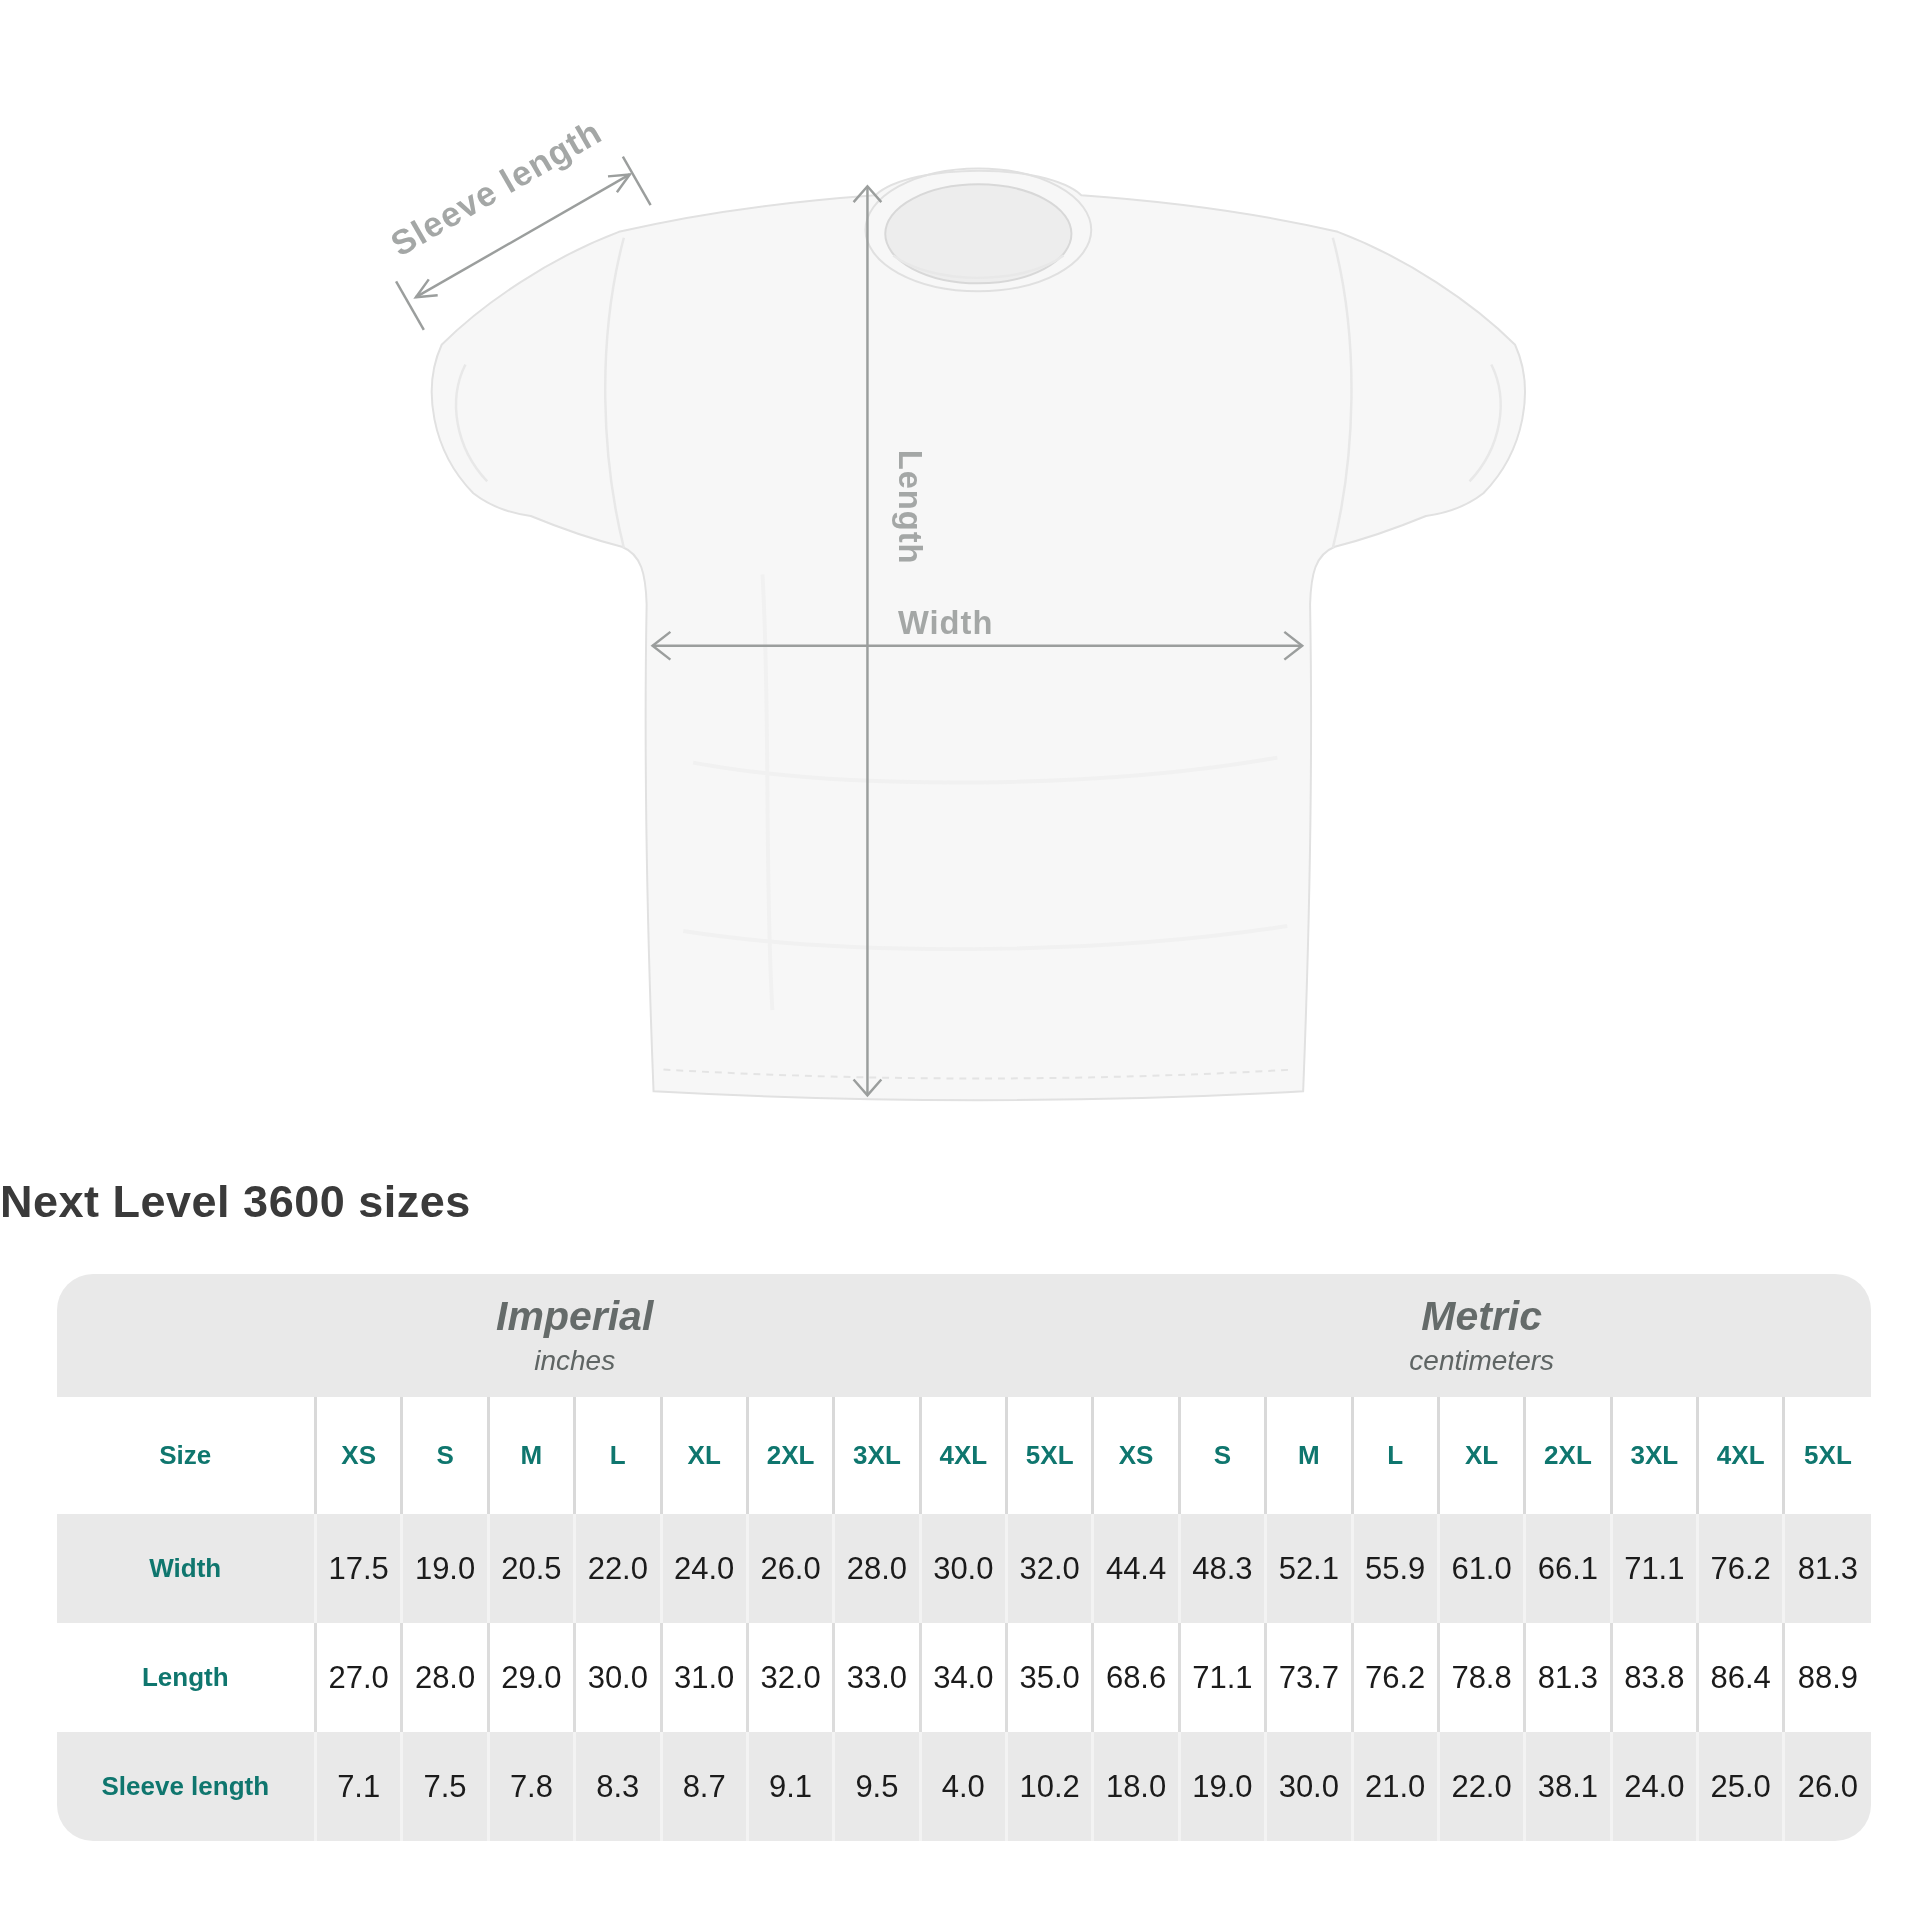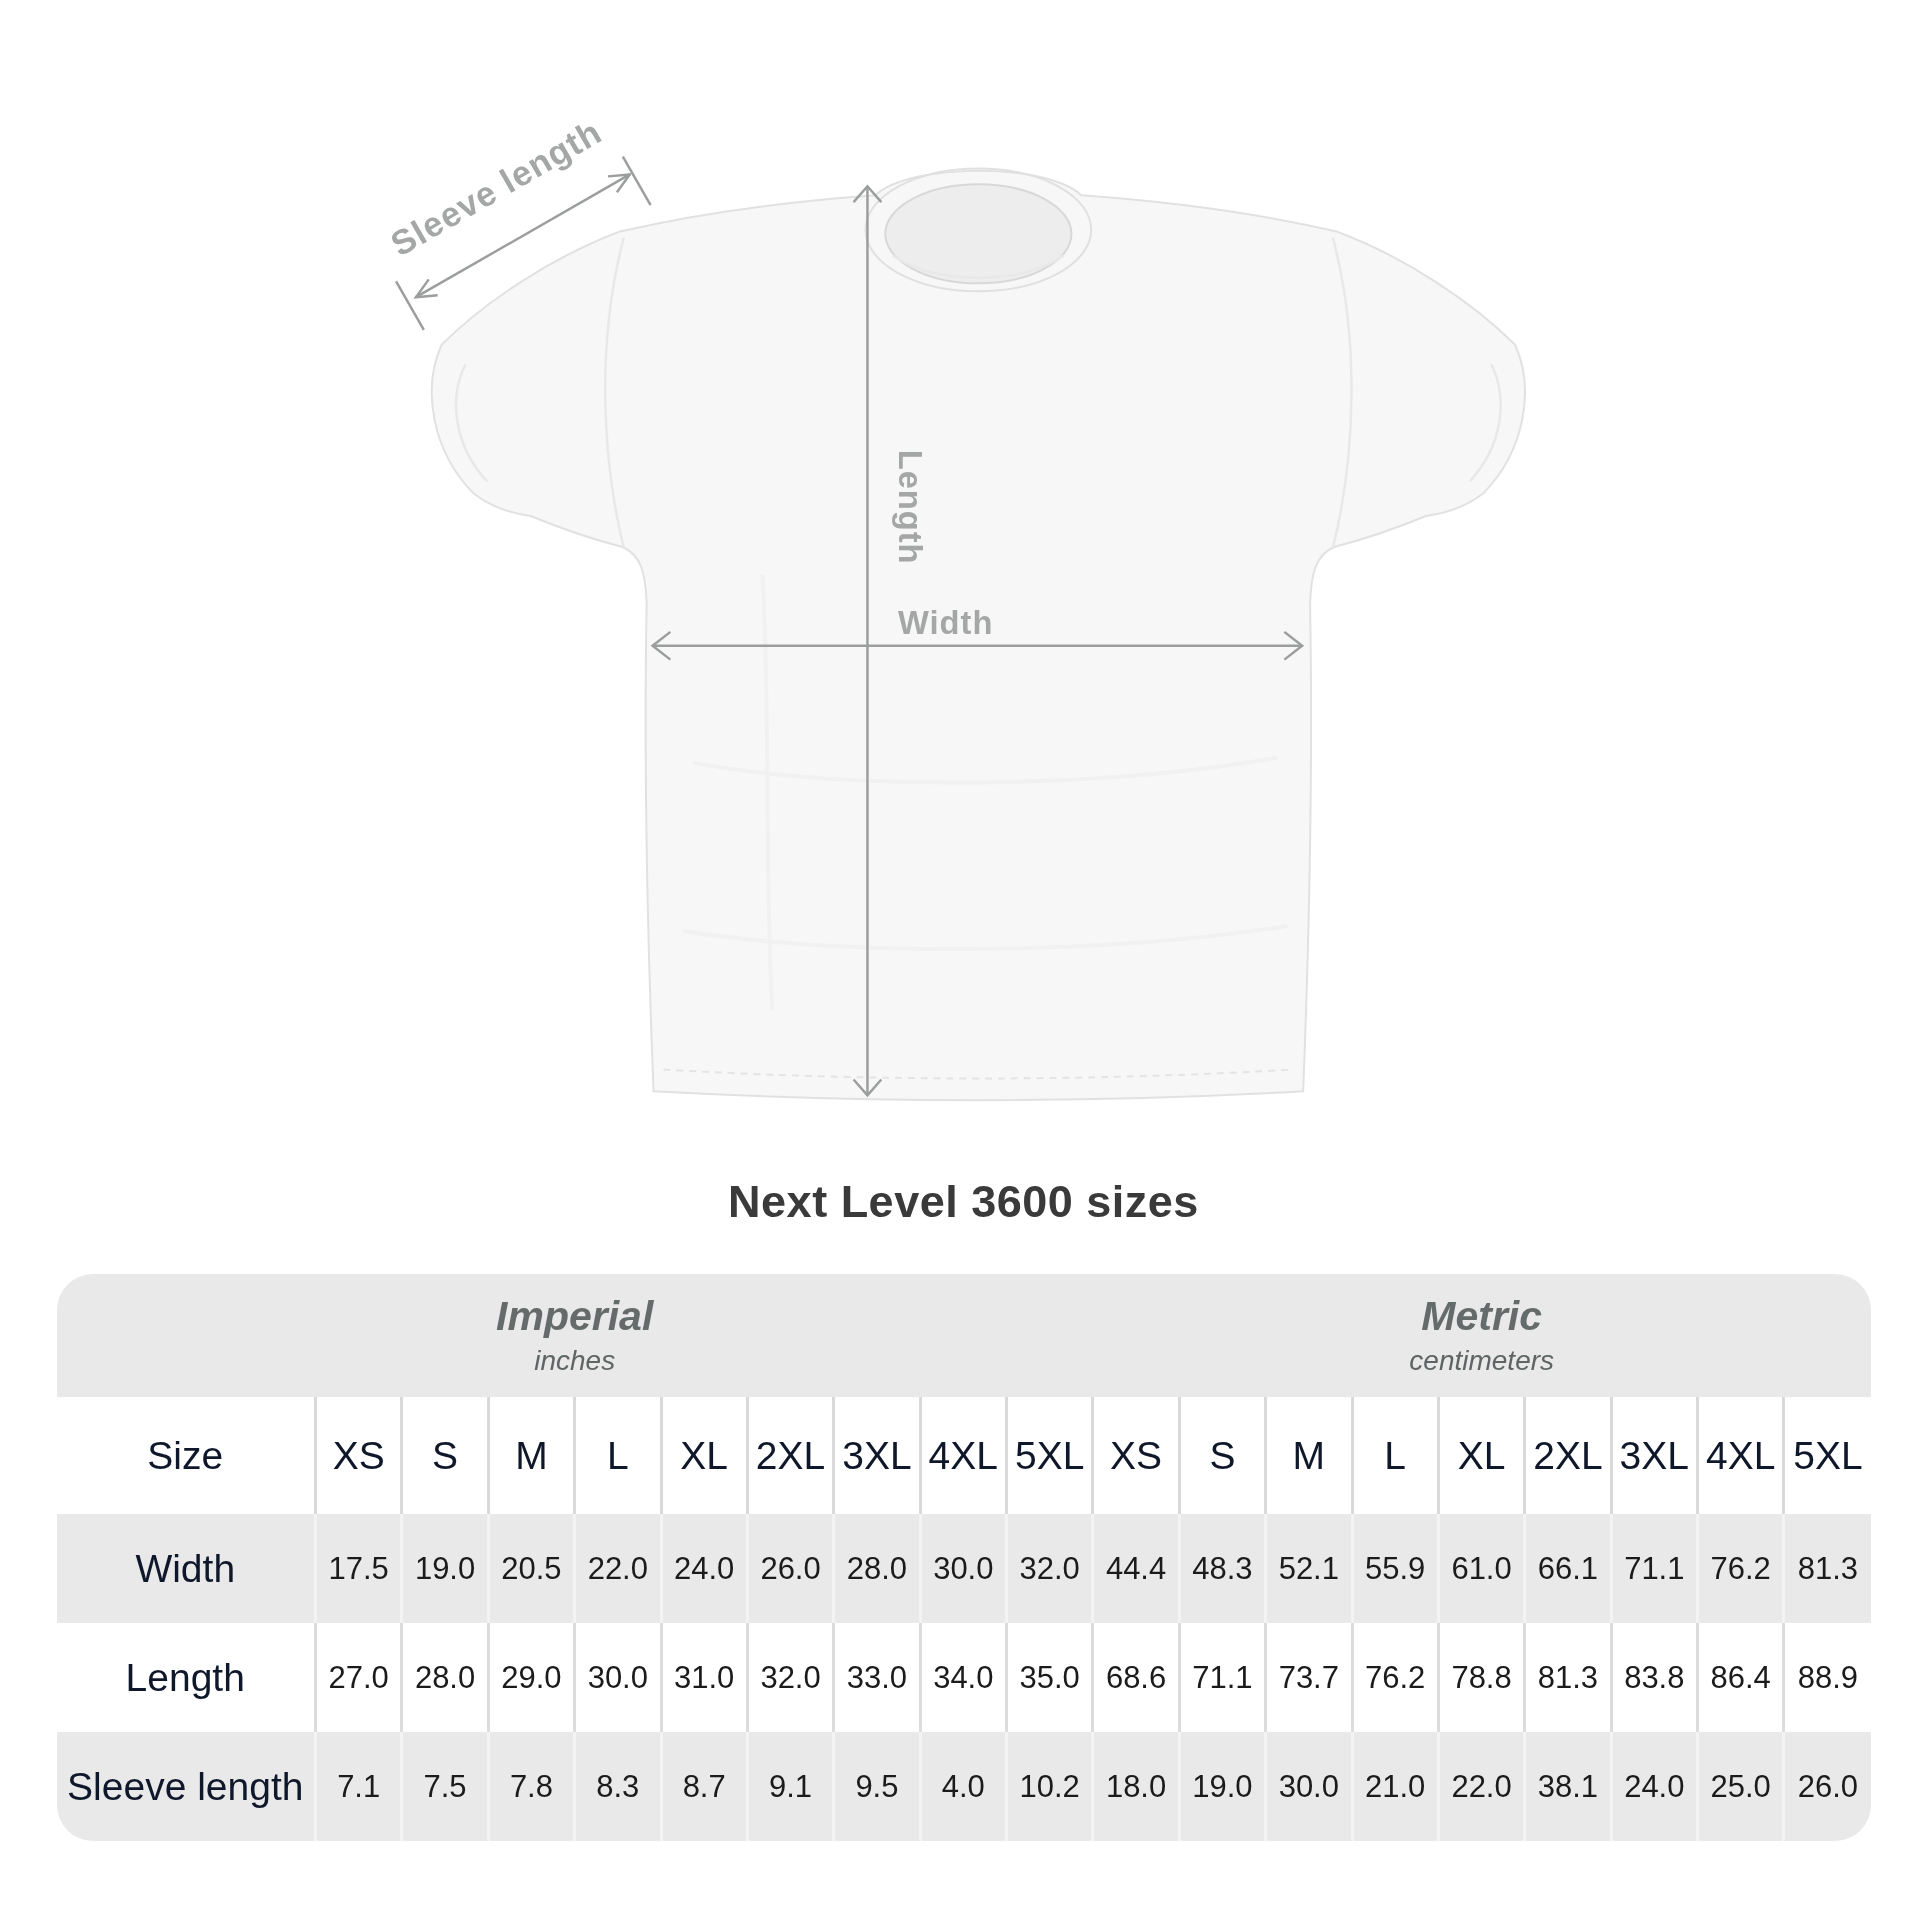--- a/index.html
+++ b/index.html
@@ -11,21 +11,21 @@
   .diagram{position:relative;width:1927px;height:1139px;}
   .diagram svg{display:block;}
   .shirt-body{fill:#f7f7f7;stroke:#e1e1e1;stroke-width:2;}
   .seam{fill:none;stroke:#e8e8e8;stroke-width:2.5;}
   .stitch{fill:none;stroke:#e4e4e4;stroke-width:2;stroke-dasharray:7 6;}
   .wrinkle{fill:none;stroke:#f1f1f1;stroke-width:4;}
   .dim{fill:none;stroke:#9b9e9d;stroke-width:2.5;}
   .dim-label{fill:#a4a7a6;font-weight:bold;font-size:33px;letter-spacing:1px;}
   .dim-label.sleeve{font-size:35px;}
 
-  .caption{text-align:center;}
+  .caption{text-align:left;}
   .title{
     margin:40px 0 0 0;font-size:45px;font-weight:bold;color:#3a3a3a;
     letter-spacing:0.5px;line-height:1;
   }
   .subtitle{
     margin:16px 0 0 0;font-size:27px;font-style:italic;color:#4e4e4e;line-height:1;
   }
 
   .table-card{
     width:1814px;margin:50px auto 0 auto;background:#e9e9e9;
@@ -33,21 +33,21 @@
   }
   table{width:100%;border-collapse:collapse;table-layout:fixed;}
   td,th{text-align:center;vertical-align:middle;padding:0;}
   .unit-row{height:123px;}
   .unit-title{font-size:41px;font-weight:bold;font-style:italic;color:#656b6a;line-height:1;}
   .unit-sub{font-size:28px;font-style:italic;color:#5f6564;line-height:1;margin-top:10px;}
   .size-row{height:117px;}
   .size-row > *{background:#ffffff;}
   .data-row{height:109px;}
   .data-row.white > *{background:#ffffff;}
-  .hdr{font-size:39px;font-weight:normal;color:#0f172a;}
+  .hdr{font-size:26px;font-weight:bold;color:#0f766e;}
   .val{font-size:31px;font-weight:normal;color:#1b1b1b;}
   .size-row > * + *{border-left:3px solid #d9d9d9;}
   .data-row.white > * + *{border-left:3px solid #dcdcdc;}
   .data-row.gray > * + *{border-left:3px solid #f3f3f3;}
 </style>
 </head>
 <body>
 
 <div class="diagram">
   <svg viewBox="0 0 1946 1150" width="1927" height="1139">

